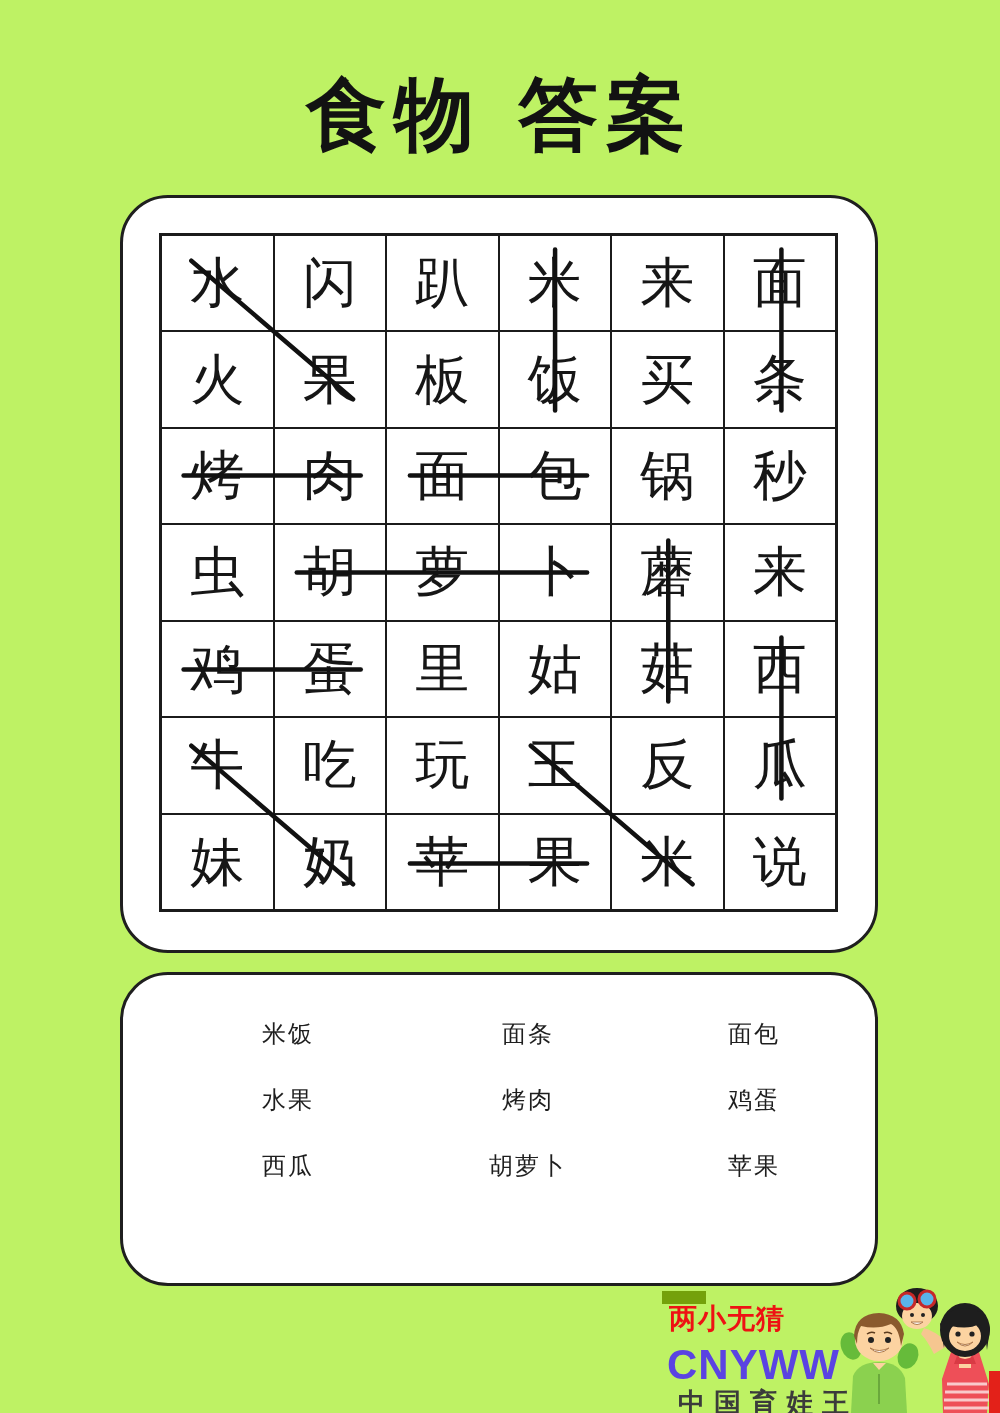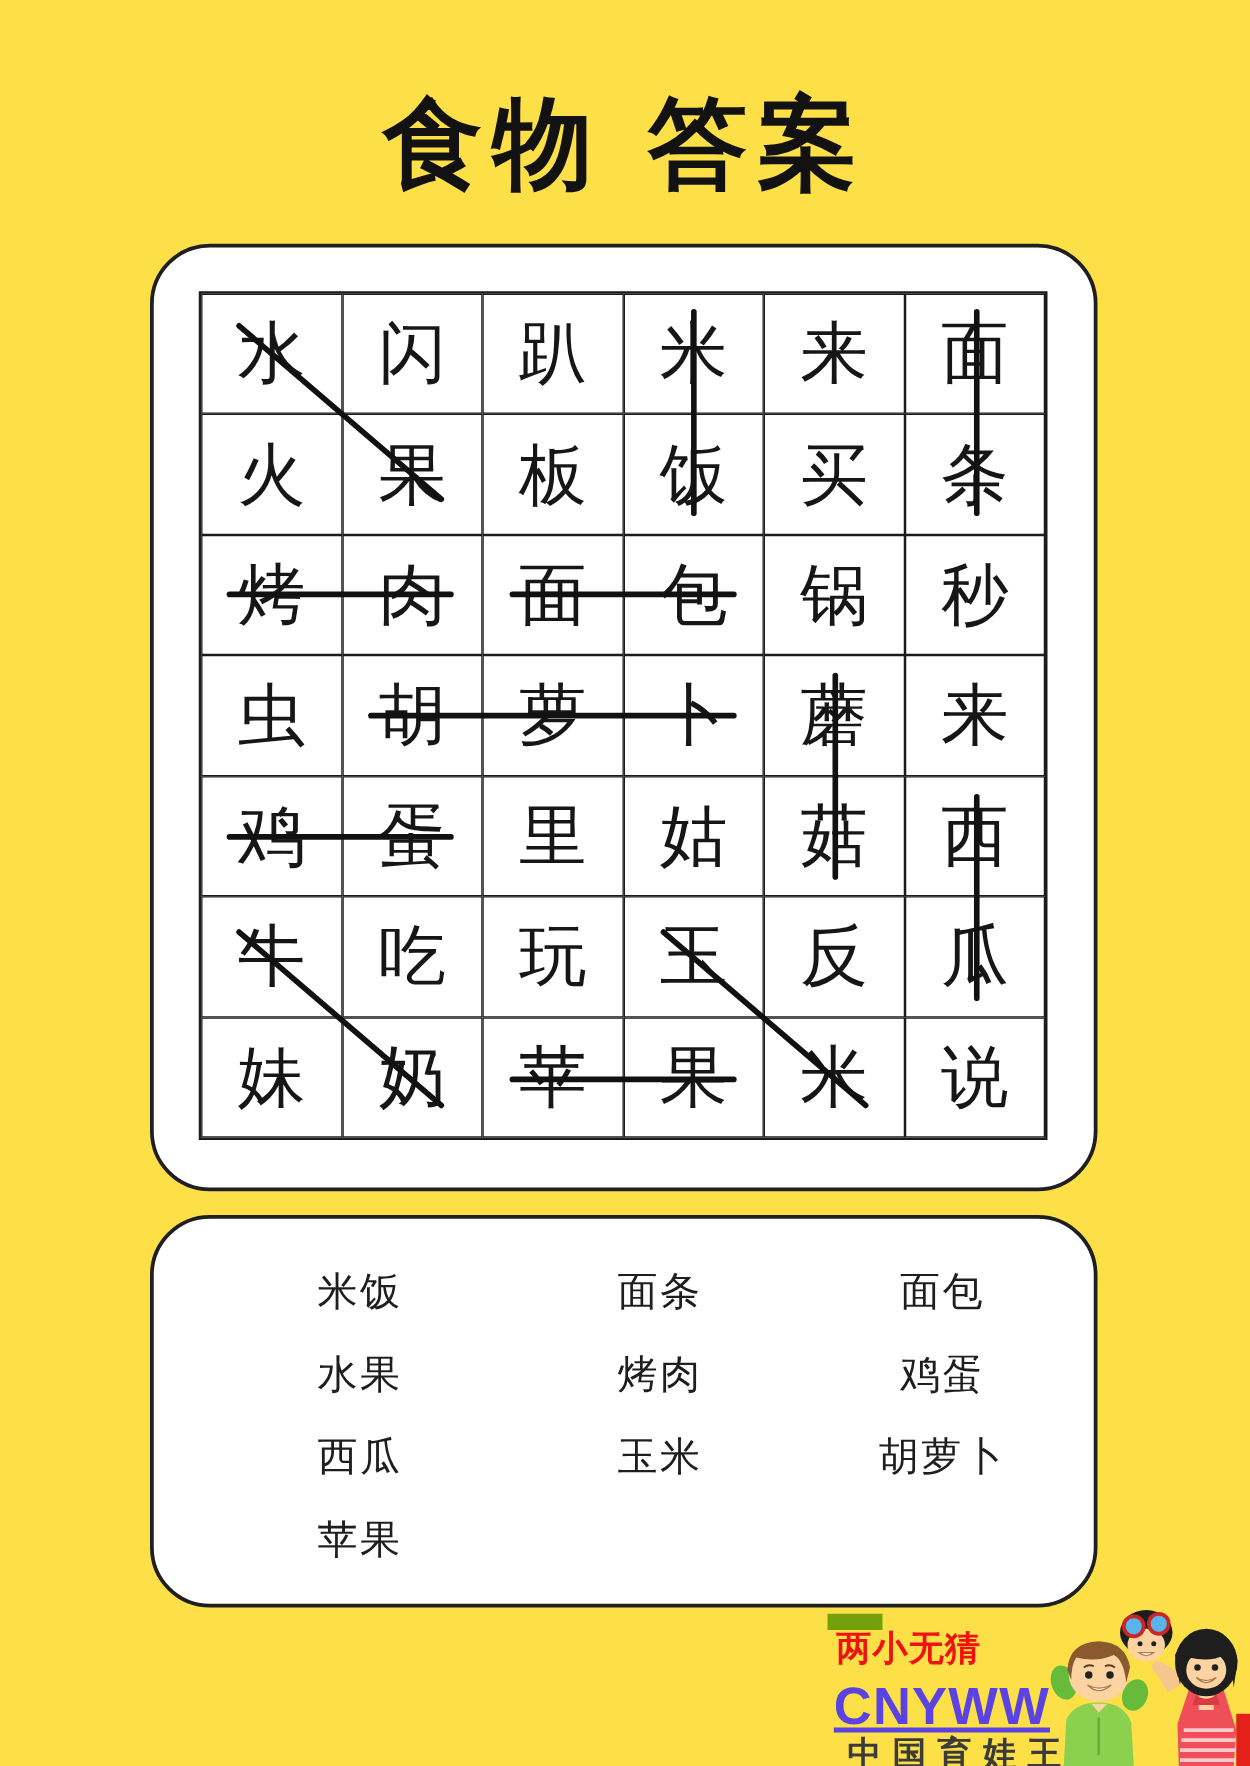--- a/index.html
+++ b/index.html
@@ -1,16 +1,16 @@
 <!DOCTYPE html>
 <html><head>
 <meta charset="utf-8">
 <style>
   html,body{margin:0;padding:0;background:#ffffff;}
-  #page{position:relative;width:1000px;height:1413px;background:#fde047;overflow:hidden;
+  #page{position:relative;width:1000px;height:1413px;background:#bef264;overflow:hidden;
         font-family:"DejaVu Serif",serif;color:#1a1a1a;}
 
   
   .title{position:absolute;left:0;top:62px;width:1000px;text-align:center;
          font-size:80px;font-weight:700;letter-spacing:8px;color:#121212;}
 
   
   .round-box{position:absolute;border:3px solid #1f1f1f;border-radius:48px;background:#fff;}
   #grid-box{left:120px;top:195px;width:752px;height:752px;}
   #word-box{left:120px;top:972px;width:752px;height:308px;}
@@ -20,29 +20,29 @@
   #grid{position:absolute;inset:0;display:grid;border:2px solid #1b1b1b;
         grid-template-columns:repeat(6,1fr);grid-template-rows:repeat(7,1fr);}
   .cell{border:1px solid #1b1b1b;display:flex;align-items:center;justify-content:center;
         font-size:54px;color:#161616;line-height:1;}
   #answer-lines{position:absolute;inset:0;pointer-events:none;}
 
   
   #word-list{position:absolute;inset:0;display:grid;padding:26px 30px 0 40px;box-sizing:border-box;
              grid-template-columns:250px 230px 222px;grid-auto-rows:66px;}
   .word-item{display:flex;align-items:center;justify-content:center;
-             font-size:32px;color:#1e1e1e;letter-spacing:2px;}
+             font-size:24px;color:#1e1e1e;letter-spacing:2px;}
 
   
   #brand{position:absolute;left:645px;top:1284px;width:355px;height:129px;}
   #brand-bar{position:absolute;left:17px;top:7px;width:44px;height:13px;}
   #brand-tagline{position:absolute;left:24px;top:16px;font-size:28px;font-weight:700;
                  font-family:"Liberation Sans",sans-serif;letter-spacing:1px;}
   #brand-site{position:absolute;left:22px;top:57px;font-size:42px;font-weight:700;
-              font-family:"Liberation Sans",sans-serif;letter-spacing:1px;text-decoration:underline;}
+              font-family:"Liberation Sans",sans-serif;letter-spacing:1px;}
   #brand-subtitle{position:absolute;left:33px;top:101px;font-size:27px;font-weight:700;
                   font-family:"Liberation Sans",sans-serif;letter-spacing:9px;}
   #kids{position:absolute;right:6px;bottom:0;width:155px;height:129px;}
   #brand-redbar{position:absolute;right:0;bottom:0;width:11px;height:42px;}
 </style>
 </head>
 <body>
 
 <div id="page">
 
@@ -113,21 +113,20 @@
 
   <div class="round-box" id="word-box">
     <div id="word-list">
         <div class="word-item">米饭</div>
         <div class="word-item">面条</div>
         <div class="word-item">面包</div>
         <div class="word-item">水果</div>
         <div class="word-item">烤肉</div>
         <div class="word-item">鸡蛋</div>
         <div class="word-item">西瓜</div>
-        <div class="word-item">玉米</div>
         <div class="word-item">胡萝卜</div>
         <div class="word-item">苹果</div>
       </div>
   </div>
 
   <div id="brand">
     <div id="brand-bar" style="background: rgb(116, 161, 11);"></div>
     <div id="brand-tagline" style="color: rgb(238, 18, 19);">两小无猜</div>
     <div id="brand-site" style="color: rgb(90, 67, 226);">CNYWW</div>
     <div id="brand-subtitle" style="color: rgb(59, 59, 59);">中国育娃王</div>

